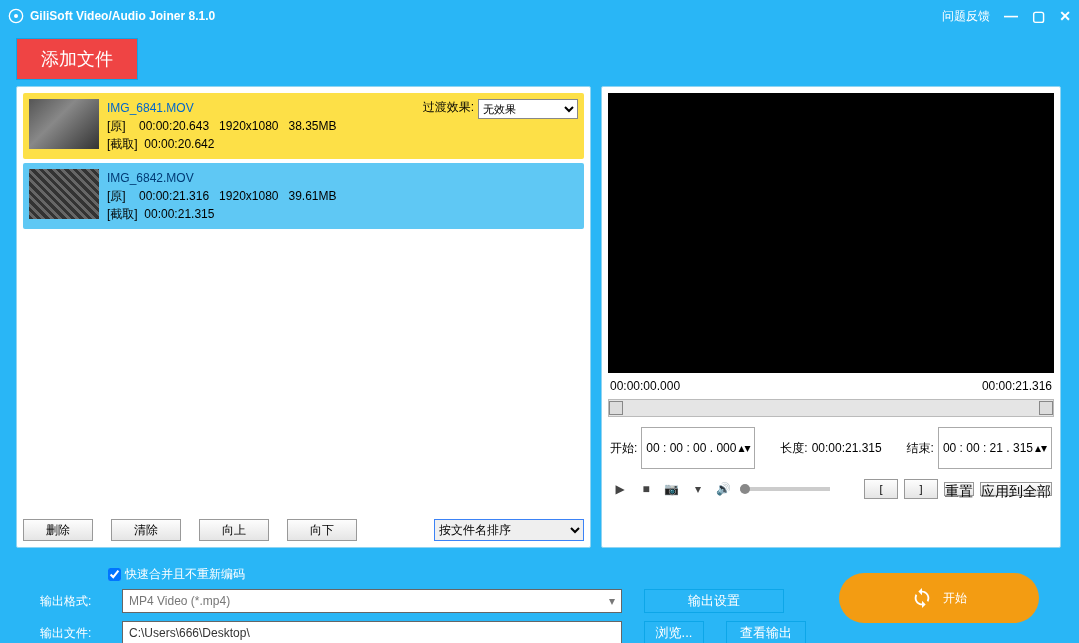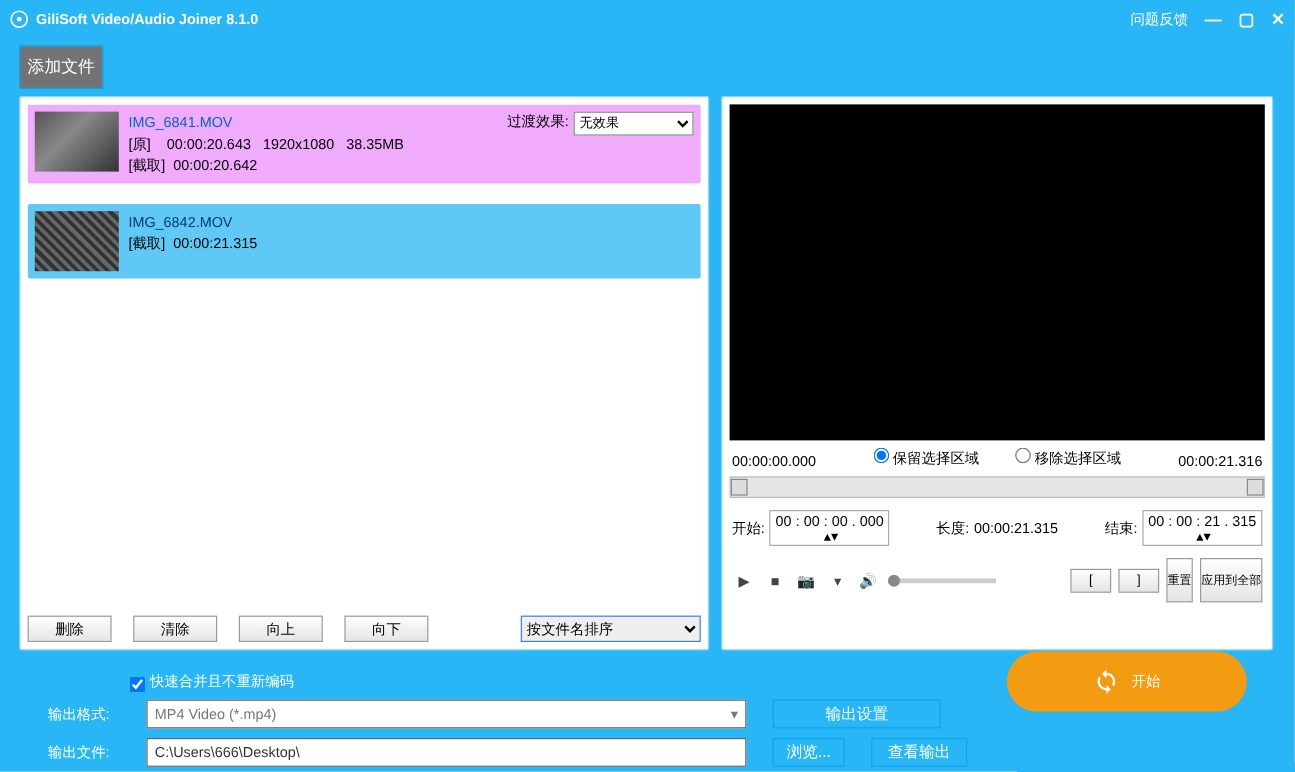--- a/index.html
+++ b/index.html
@@ -4,64 +4,64 @@
 <style>
 * { box-sizing: border-box; margin: 0; padding: 0; font-family: "Microsoft YaHei", Arial, sans-serif; font-size: 12px; }
 body { background: #f0f0f0; }
 .window { width: 1079px; height: 643px; background: #29b6f6; position: relative; }
 .titlebar { height: 28px; background: #29b6f6; display: flex; align-items: center; padding: 16px 8px; color: #fff; font-weight: bold; }
 .titlebar .icon { width: 16px; height: 16px; margin-right: 6px; display: inline-block; }
 .titlebar .icon svg { width: 16px; height: 16px; }
 .titlebar .right { margin-left: auto; display: flex; align-items: center; gap: 14px; }
 .win-btn { color: #fff; cursor: pointer; font-size: 14px; line-height: 1; }
 .toolbar { padding: 6px 16px; }
-.add-btn { background: #737373; color: #fff; border: 1px solid #0da6e8; padding: 8px 6px; cursor: pointer; font-size: 14px; }
+.add-btn { background: #ef4444; color: #fff; border: 1px solid #0da6e8; padding: 8px 24px; cursor: pointer; font-size: 18px; }
 .content { display: flex; gap: 10px; padding: 0 16px 10px 16px; height: 472px; }
 .left-panel { width: 575px; background: #fff; border: 1px solid #8fd4f2; border-radius: 2px; padding: 6px; display: flex; flex-direction: column; }
 .file-list { flex: 1; overflow: auto; }
 .file-item { display: flex; padding: 6px; gap: 8px; border-radius: 2px; }
 .file-item.selected { background: #5fc8f4; }
-.file-item:not(.selected) { background: #f0abfc; margin-bottom: 17px; }
+.file-item:not(.selected) { background: #fde047; margin-bottom: 4px; }
 .thumb { width: 70px; height: 50px; background: linear-gradient(135deg,#555 0%,#888 40%,#333 100%); flex-shrink: 0; }
 .thumb.kb { background: repeating-linear-gradient(45deg,#333,#333 3px,#666 3px,#666 6px); }
 .file-info { flex: 1; font-size: 11px; line-height: 1.5; }
 .file-name { color: #0066cc; }
 .file-item.selected .file-name { color: #003a75; }
 .transition { margin-left: auto; display: flex; align-items: flex-start; gap: 4px; font-size: 11px; }
 .transition select { width: 100px; height: 20px; border: 1px solid #888; background: #fff; font-size: 11px; }
 .list-actions { display: flex; gap: 18px; padding-top: 10px; align-items: center; }
 .small-btn { width: 70px; height: 22px; background: linear-gradient(#fdfdfd,#e5e5e5); border: 1px solid #999; cursor: pointer; font-size: 12px; }
 .sort-select { margin-left: auto; width: 150px; height: 22px; border: 1px solid #3b82f6; font-size: 12px; }
 .right-panel { width: 460px; background: #fff; border: 1px solid #8fd4f2; border-radius: 2px; padding: 6px; display: flex; flex-direction: column; }
 .video-box { width: 100%; height: 280px; background: #000; }
 .region-row { display: flex; align-items: flex-end; justify-content: space-between; padding: 6px 2px; font-size: 11px; }
 .radio-group { display: flex; gap: 30px; }
 .slider-row { height: 18px; background: #e5e5e5; border: 1px solid #bbb; position: relative; display:flex; align-items:center; }
 .slider-handle { width: 14px; height: 14px; background: #ddd; border: 1px solid #888; }
 .slider-handle.right { margin-left: auto; }
 .time-row { display: flex; justify-content: space-between; padding: 10px 2px 6px 2px; font-size: 11px; }
 .time-field { display: flex; align-items: center; gap: 4px; }
-.time-input { border: 1px solid #aaa; padding: 1px 4px; font-size: 11px; display:inline-flex; align-items:center;flex-direction:column; }
+.time-input { border: 1px solid #aaa; padding: 13px 4px; font-size: 11px; display:inline-flex; align-items:center; }
 .spin { display:inline-block; width:12px; line-height:1; margin-left:2px; }
 .media-controls { display: flex; align-items: center; gap: 6px; padding: 4px 2px; }
 .mc-btn { width: 20px; height: 20px; display: flex; align-items: center; justify-content: center; color: #444; cursor: pointer; }
 .vol-track { width: 90px; height: 4px; background: #ccc; position: relative; }
 .vol-knob { position: absolute; left: 0; top: -3px; width: 10px; height: 10px; background: #888; border-radius: 50%; }
 .bracket-btn { width: 34px; height: 20px; background: linear-gradient(#fdfdfd,#e5e5e5); border: 1px solid #999; font-size: 11px; cursor: pointer; }
-.action-btn { height: 37px; padding: 0 0; background: linear-gradient(#fdfdfd,#e5e5e5); border: 1px solid #999; font-size: 10px; cursor: pointer; }
+.action-btn { height: 14px; padding: 0 0; background: linear-gradient(#fdfdfd,#e5e5e5); border: 1px solid #999; font-size: 14px; cursor: pointer; }
 .bottom { padding: 6px 40px 0 40px; color: #fff; }
-.fast-row { padding: 2px 0 6px 68px; font-size: 12px; display:flex; align-items:flex-end; }
+.fast-row { padding: 2px 0 6px 68px; font-size: 12px; display:flex; align-items:center; }
 .fast-row input[type=checkbox]{ margin-right:4px; }
 .out-row { display: flex; align-items: center; gap: 22px; margin-bottom: 8px; }
 .out-label { color: #fff; width: 60px; font-size: 12px; }
 .out-select { flex: 0 0 500px; height: 24px; background: #fff; border: 1px solid #666; color: #777; padding: 0 6px; display: flex; align-items: center; justify-content: space-between; }
 .out-input { flex: 0 0 500px; height: 24px; background: #fff; border: 1px solid #666; color: #333; padding: 0 6px; }
 .mid-btn { width: 80px; height: 24px; background: #29b6f6; border: 1px solid #0da6e8; color: #fff; cursor: pointer; font-size: 13px; }
 .mid-btn.wide { width: 140px; }
-.start-btn { position: absolute; right: 40px; bottom: 50px; width: 200px; height: 50px; background: #f39c12; border: none; border-radius: 25px; color: #fff; font-size: 22px; cursor: pointer; display: flex; align-items: center; justify-content: center; gap: 10px; }
+.start-btn { position: absolute; right: 40px; bottom: 20px; width: 200px; height: 50px; background: #f39c12; border: none; border-radius: 25px; color: #fff; font-size: 22px; cursor: pointer; display: flex; align-items: center; justify-content: center; gap: 10px; }
 .start-btn svg { width: 22px; height: 22px; }
 </style>
 </head>
 <body>
 
 <div class="window">
   <div class="titlebar">
     <span class="icon">
       <svg viewBox="0 0 24 24">
           <circle cx="12" cy="12" r="10" fill="none" stroke="#fff" stroke-width="2"></circle>
@@ -105,20 +105,26 @@
               <option>无效果</option>
             </select>
           </div>
         </div>
 
         <div class="file-item selected">
           <div class="thumb kb"></div>
           <div class="file-info">
             <div class="file-name">IMG_6842.MOV</div>
             <div>
+              <span>[原]</span>&nbsp;&nbsp;&nbsp;
+              <span>00:00:21.316</span>&nbsp;&nbsp;
+              <span>1920x1080</span>&nbsp;&nbsp;
+              <span>39.61MB</span>
+            </div>
+            <div>
               <span>[截取]</span>&nbsp;
               <span>00:00:21.315</span>
             </div>
           </div>
         </div>
       </div>
 
       <div class="list-actions">
         <button class="small-btn">删除</button>
         <button class="small-btn">清除</button>
@@ -127,24 +133,20 @@
         <select class="sort-select">
           <option>按文件名排序</option>
         </select>
       </div>
     </div>
 
     <div class="right-panel">
       <div class="video-box"></div>
       <div class="region-row">
         <span>00:00:00.000</span>
-        <div class="radio-group">
-          <label><input type="radio" name="reg" checked="" style=""> <span>保留选择区域</span></label>
-          <label><input type="radio" name="reg" style=""> <span>移除选择区域</span></label>
-        </div>
         <span>00:00:21.316</span>
       </div>
       <div class="slider-row">
         <div class="slider-handle"></div>
         <div class="slider-handle right"></div>
       </div>
       <div class="time-row">
         <div class="time-field">
           <span>开始:</span>
           <span class="time-input">

